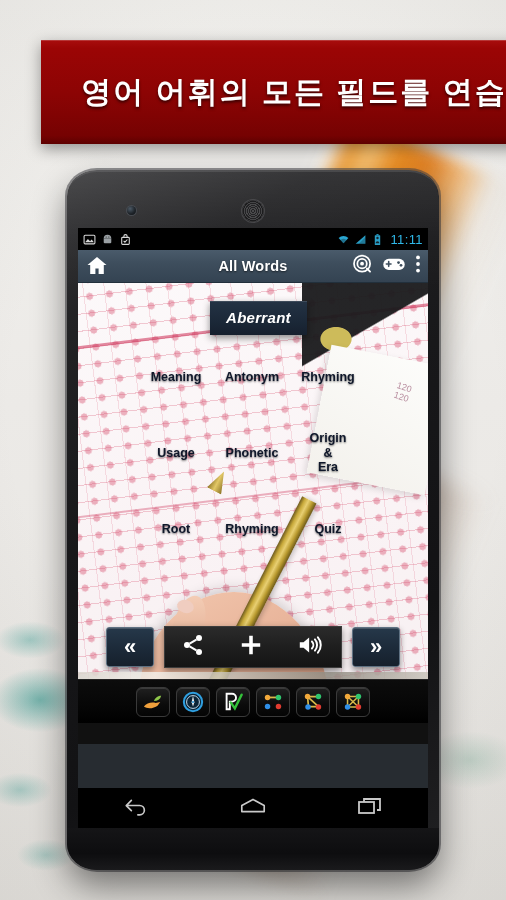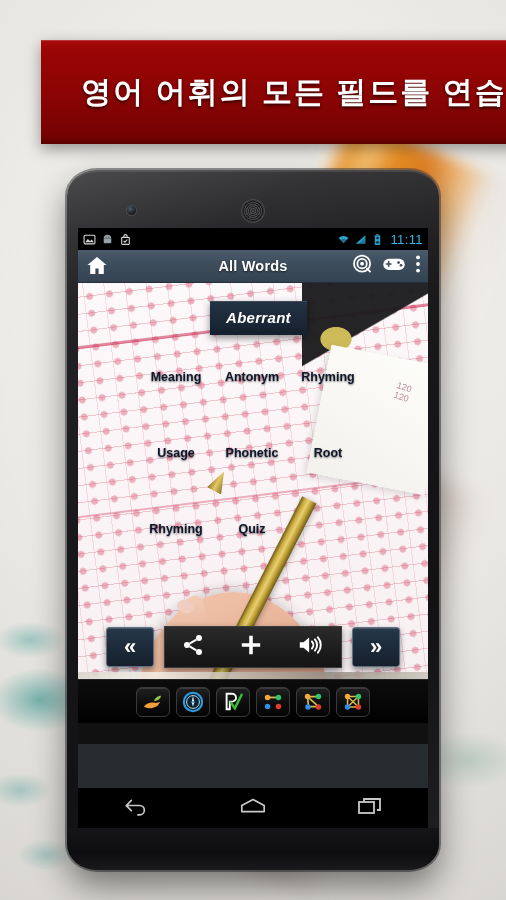--- a/index.html
+++ b/index.html
@@ -413,20 +413,25 @@
             <span>Antonym</span>
           </div>
         <div class="gbtn">
             <span>Rhyming</span>
           </div>
         <div class="gbtn">
             <span>Usage</span>
           </div>
         <div class="gbtn">
             <span>Phonetic</span>
+          </div>
+        <div class="gbtn">
+            <span style="white-space:pre-line">Origin
+&amp;
+Era</span>
           </div>
         <div class="gbtn">
             <span>Root</span>
           </div>
         <div class="gbtn">
             <span>Rhyming</span>
           </div>
         <div class="gbtn">
             <span>Quiz</span>
           </div>

